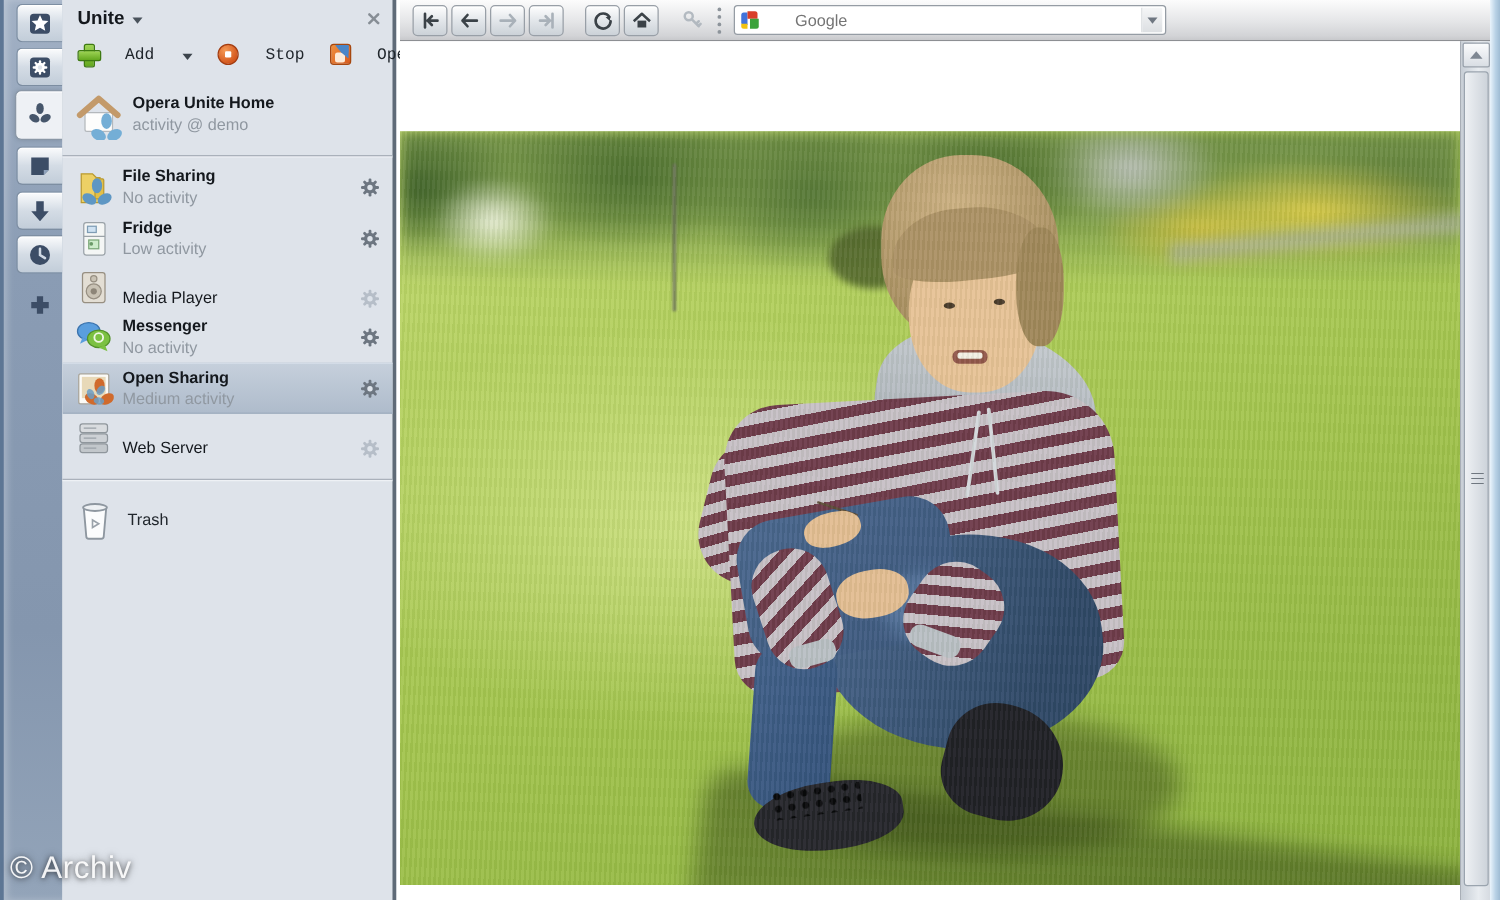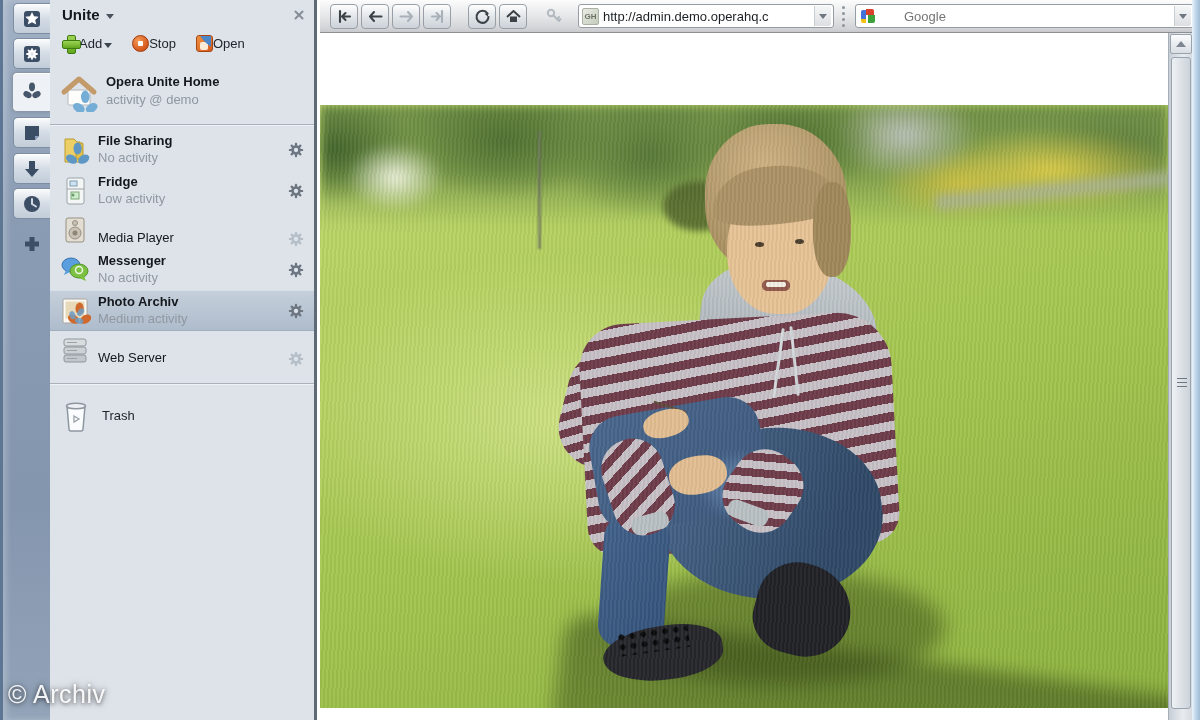--- a/index.html
+++ b/index.html
@@ -27,21 +27,21 @@
   .panel-title{font-size:15px;font-weight:bold;color:#14181d;}
   .caret-down{width:0;height:0;border-left:4px solid transparent;border-right:4px solid transparent;
     border-top:5px solid #4a535c;margin-left:6px;margin-top:3px;}
   .close-x{margin-left:auto;width:14px;height:14px;position:relative;cursor:pointer;opacity:.6;}
   .close-x::before,.close-x::after{content:"";position:absolute;left:1px;top:6px;width:12px;height:2px;
     background:#4e565e;border-radius:1px;}
   .close-x::before{transform:rotate(45deg);}
   .close-x::after{transform:rotate(-45deg);}
 
   .panel-toolbar{display:flex;align-items:center;gap:20px;padding:10px 10px 12px 12px;font-size:13px;color:#20262c;}
-  .ptool{display:flex;align-items:center;gap:0;cursor:pointer;}
+  .ptool{display:flex;align-items:center;gap:21px;cursor:pointer;font-family:Liberation Mono, monospace;}
   .ptool .caret-down{margin-left:2px;border-top-color:#3c444c;}
   .ico-add{width:17px;height:17px;position:relative;}
   .ico-add::before{content:"";position:absolute;left:5px;top:0;width:7px;height:17px;background:linear-gradient(#9ed455,#64a81f);border:1px solid #3e7a12;border-radius:2px;}
   .ico-add::after{content:"";position:absolute;left:0;top:5px;width:17px;height:7px;background:linear-gradient(#9ed455,#64a81f);border:1px solid #3e7a12;border-radius:2px;}
   .ico-stop{width:17px;height:17px;border-radius:50%;background:radial-gradient(circle at 35% 30%,#f59a55,#d4581e 70%);
     border:1px solid #a33c10;position:relative;}
   .ico-stop::after{content:"";position:absolute;left:5px;top:5px;width:5px;height:5px;background:#fff;border-radius:1px;}
   .ico-open{width:17px;height:17px;border-radius:3px;background:linear-gradient(135deg,#f0913f,#d65a1e);
     border:1px solid #a6470f;position:relative;}
   .ico-open::before{content:"";position:absolute;left:3px;top:6px;width:8px;height:8px;background:#fdebd8;border-radius:2px;}
@@ -393,21 +393,21 @@
         <rect x="6.5" y="6.5" width="19" height="17" fill="#e8d9b8"></rect>
         <g style="color:#d06a2c">
               <use href="#i-fan" transform="translate(7 7) scale(0.85)"></use>
             </g>
         <g style="color:#6d9fc6" opacity="0.85">
               <use href="#i-fan" transform="translate(12 10) scale(0.6) rotate(40 10 10)"></use>
             </g>
           </svg>
       </span>
       <div class="svc-text">
-        <div class="svc-name">Photo Archiv</div>
+        <div class="svc-name">Open Sharing</div>
         <div class="svc-status">Medium activity</div>
       </div>
       <span class="svc-gear">
           <svg viewBox="0 0 20 20">
             <use href="#i-gear"></use>
           </svg>
         </span>
     </div>
 
     <div class="svc single">
@@ -474,27 +474,20 @@
       <svg viewBox="0 0 17 17">
         <path d="M2 9L8.5 3 15 9" stroke="#3b4248" stroke-width="2" fill="none" stroke-linejoin="round"></path>
         <rect x="5" y="8.5" width="7" height="5.5" fill="#3b4248"></rect>
         </svg>
     </div>
     <svg class="keyicon" width="16" height="16" viewBox="0 0 16 16">
       <circle cx="5" cy="5" r="3.2" fill="none" stroke="#aab2ba" stroke-width="2"></circle>
       <path d="M7.5 7.5l5.5 5.5M11 11l2-2M12.8 12.8l1.7-1.7" stroke="#aab2ba" stroke-width="2" fill="none" stroke-linecap="round"></path>
     </svg>
 
-    <div class="addr">
-      <span class="favicon">GH</span>
-      <input type="text" readonly="" value="http://admin.demo.operahq.c" style="">
-      <span class="dropbtn">
-        <span class="caret-down" style="margin:0;border-top-color:#6f7781"></span>
-      </span>
-    </div>
 
     <span class="dots">
         <i></i>
         <i></i>
         <i></i>
         <i></i>
       </span>
 
     <div class="search">
       <span class="gicon">

